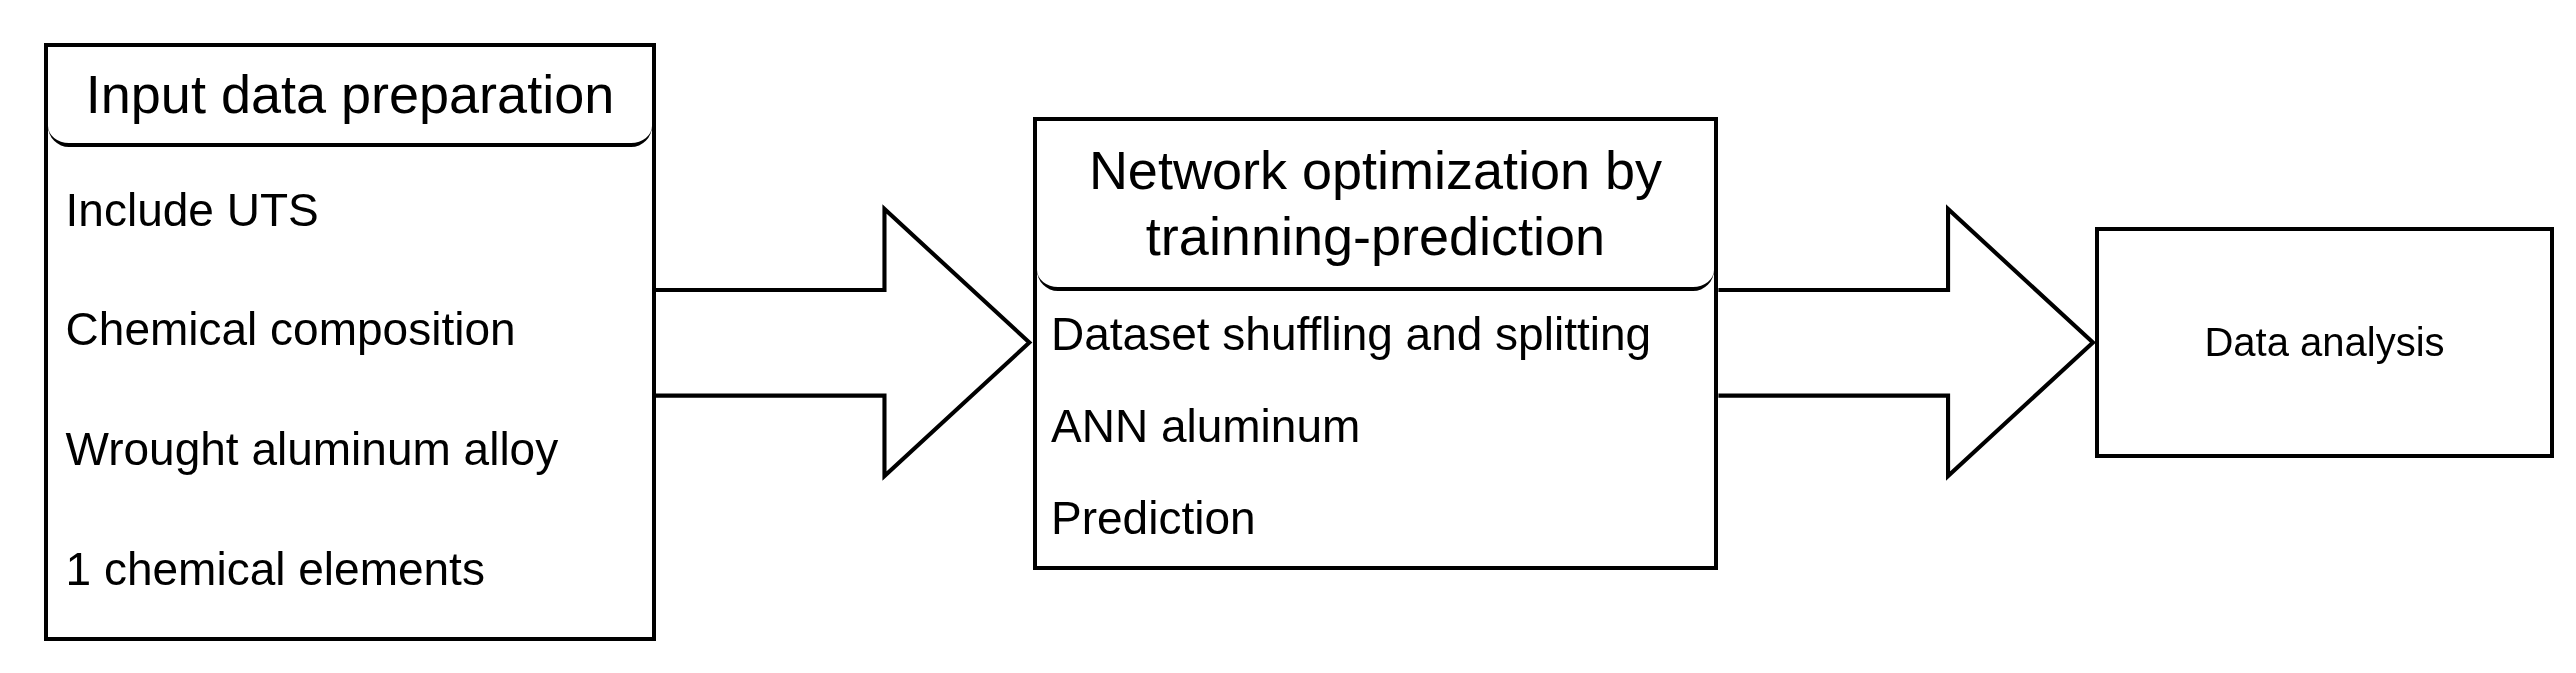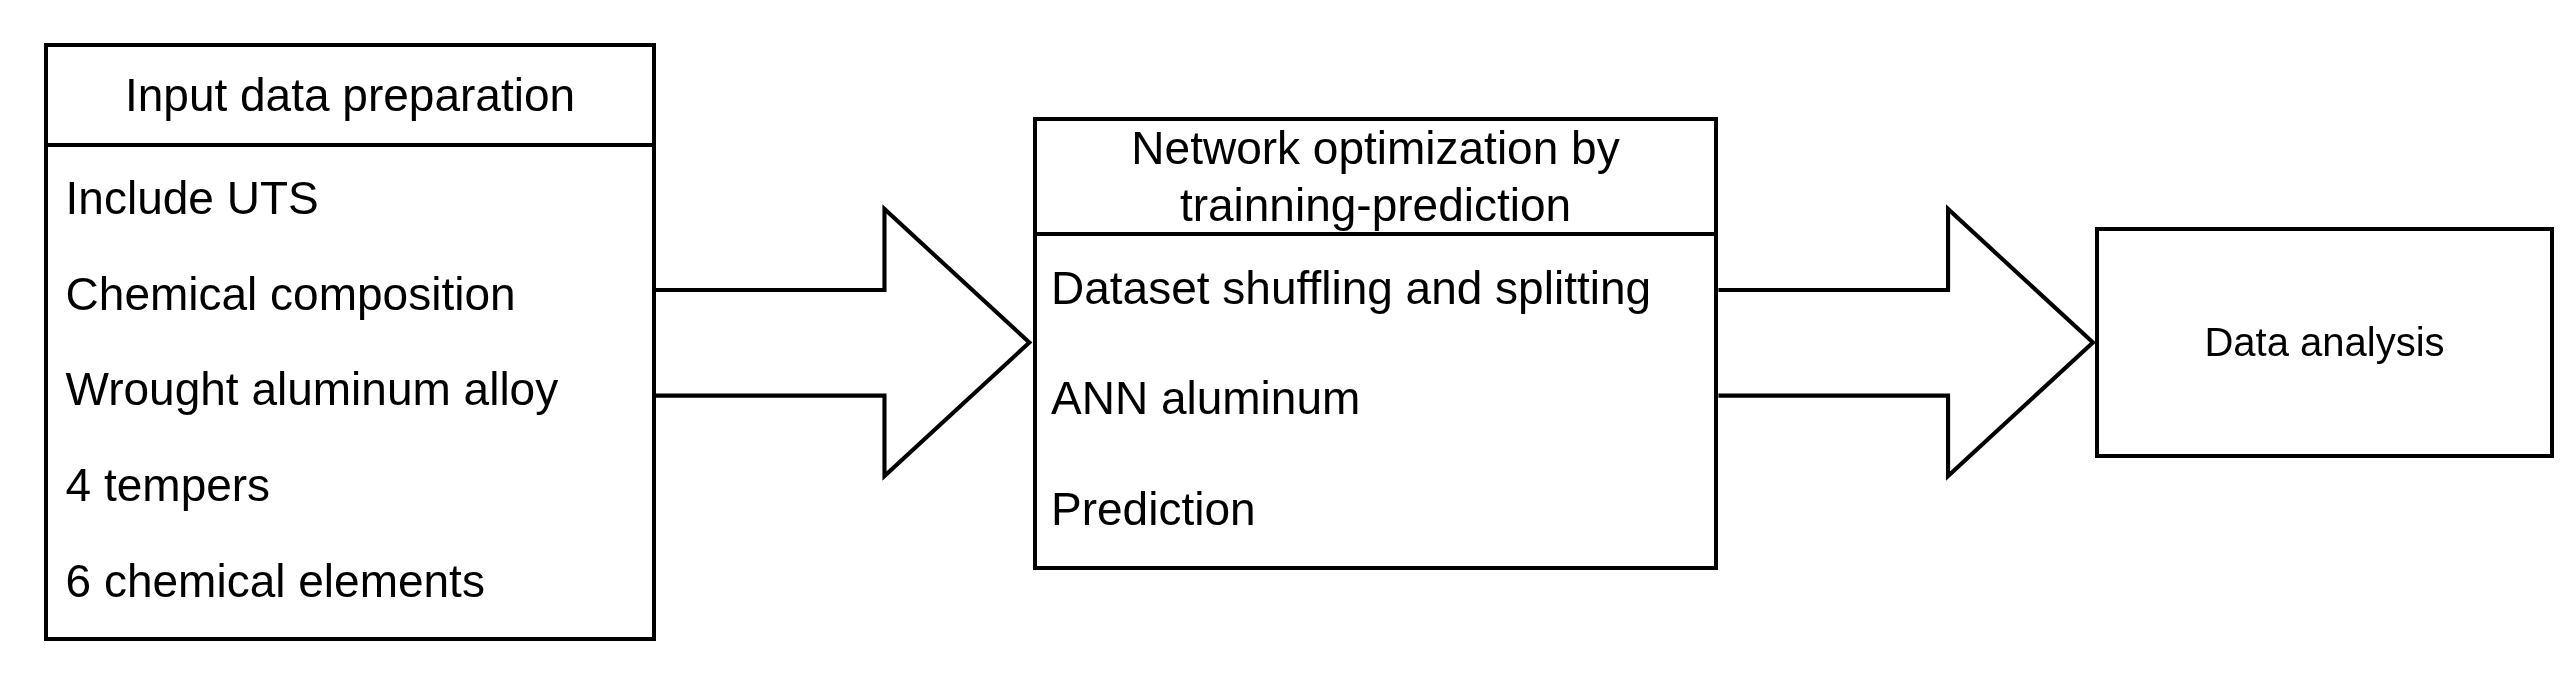--- a/index.html
+++ b/index.html
@@ -23,38 +23,39 @@
     display: flex;
     flex-direction: column;
   }
   .box-header {
     box-sizing: border-box;
     border-bottom: 4.7px solid var(--line, #000000);
     display: flex;
     align-items: center;
     justify-content: center;
     text-align: center;
-    font-size: 46px;
+    font-size: 54px;
     line-height: 1.22;
     padding: 0 5.9px;
+    border-radius: 21px;
   }
   .box-body {
     flex: 1;
     display: flex;
     flex-direction: column;
     justify-content: space-around;
     font-size: 46px;
     line-height: 1.15;
   }
   .box-item { white-space: nowrap; }
   .left-box  { left: 44px;   top: 43px;  width: 612px; height: 598px; }
   .left-box .box-header { height: 100px; }
   .left-box .box-body   { padding: 3.5px 5.9px 8.2px 17.6px; }
   .mid-box   { left: 1033px; top: 117px; width: 685px; height: 453px; }
-  .mid-box .box-header  { height: 115px; }
+  .mid-box .box-header  { height: 170px; }
   .mid-box .box-body    { padding: 3.5px 5.9px 8.2px 14px; gap: 13px; }
   .right-box { left: 2095px; top: 227px; width: 459px;  height: 231px; }
   .single-box {
     position: absolute;
     box-sizing: border-box;
     border: 4.7px solid var(--line, #000000);
     background: var(--bg, #ffffff);
     display: flex;
     align-items: center;
     justify-content: center;
@@ -74,22 +75,21 @@
 <div class="canvas">
 
   <div class="box left-box">
     <div class="box-header">
       <span>Input data preparation</span>
     </div>
     <div class="box-body">
       <div class="box-item">Include UTS</div>
       <div class="box-item">Chemical composition</div>
       <div class="box-item">Wrought aluminum alloy</div>
-      <div class="box-item">4 tempers</div>
-      <div class="box-item">6 chemical elements</div>
+      <div class="box-item">1 chemical elements</div>
     </div>
   </div>
 
   <svg class="flow-arrow arrow-1" width="376" height="271" viewBox="0 0 641 462" xmlns="http://www.w3.org/2000/svg">
     <polyline points="0,141.5 389.5,141.5 389.5,3.5 636.5,231 389.5,458.5 389.5,321.5 0,321.5" fill="#ffffff" stroke="#000000" stroke-width="7" stroke-linejoin="miter"></polyline>
   </svg>
 
   <div class="box mid-box">
     <div class="box-header">
       <span>Network optimization by trainning-prediction</span>

